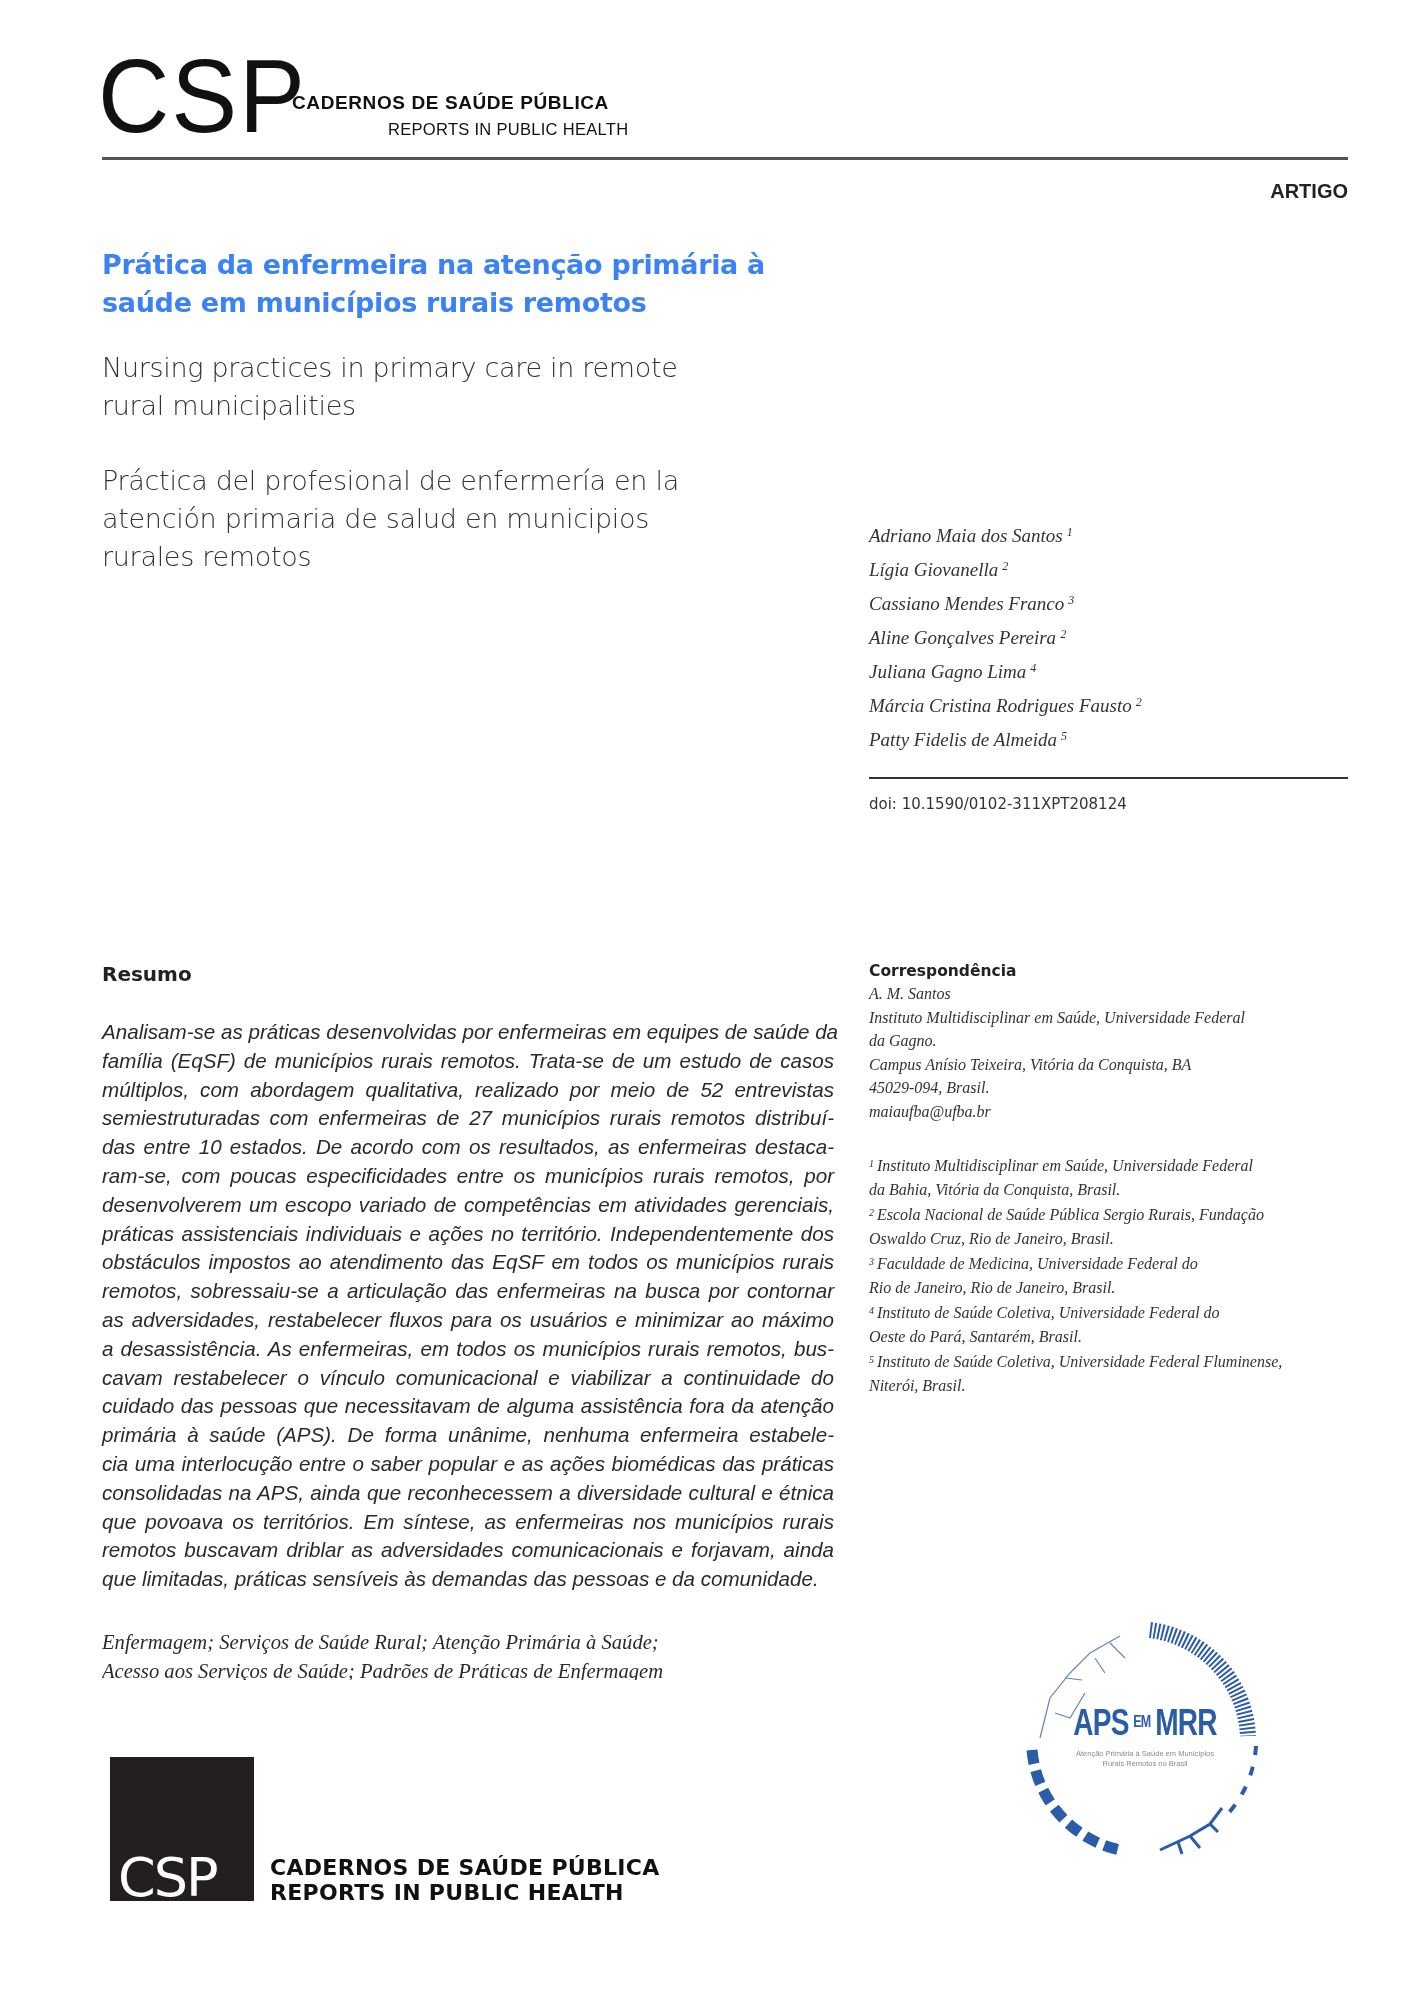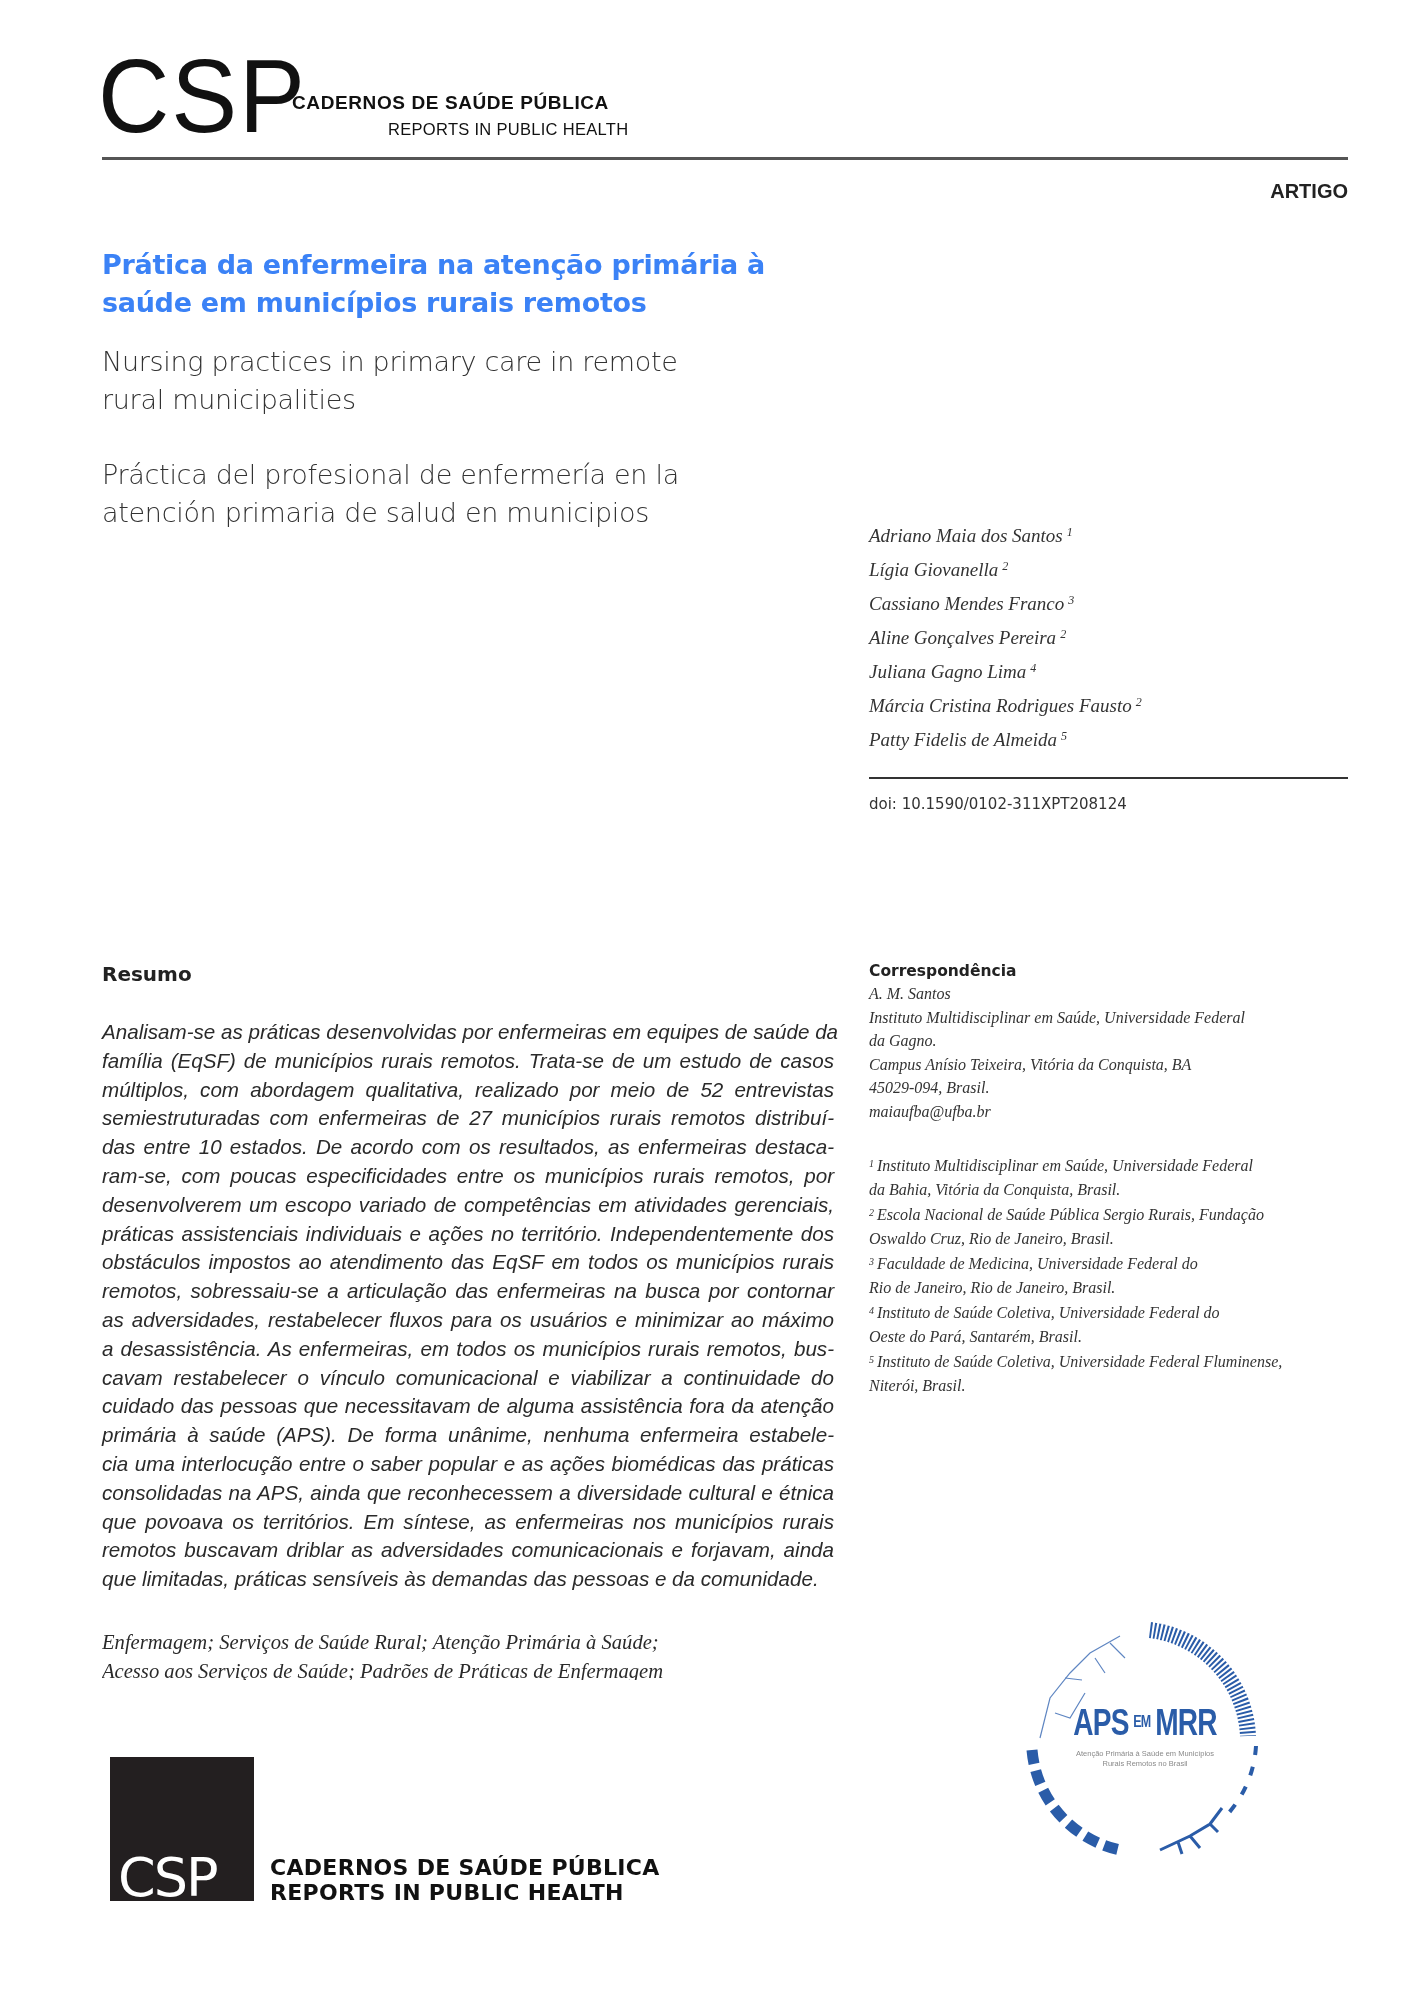--- a/index.html
+++ b/index.html
@@ -11,21 +11,21 @@
   .masthead .big { position: absolute; left: -4px; top: -14px; font-family: "Liberation Sans", sans-serif;
     font-size: 104px; font-weight: 400; letter-spacing: 2px; color: #111; line-height: 1; transform: scaleX(0.95); transform-origin: left; }
   .masthead .l1 { position: absolute; left: 190px; top: 34px; font-size: 19px; font-weight: 700; letter-spacing: 0.6px; color: #111; white-space: nowrap; }
   .masthead .l2 { position: absolute; left: 286px; top: 62px; font-size: 16.5px; font-weight: 400; letter-spacing: 0.3px; color: #111; white-space: nowrap; }
   .header-rule { position: absolute; left: 102px; top: 157px; width: 1246px; height: 3px; background: #555; }
   .section-label { position: absolute; right: 66px; top: 180px; font-size: 20px; font-weight: 700; color: #222; }
 
   
   .titles { position: absolute; left: 102px; top: 246px; width: 720px; }
   .title-pt { font-family: "DejaVu Sans", sans-serif; font-size: 27px; font-weight: 700; line-height: 38px; color: #3b82f6; letter-spacing: -0.3px; }
-  .title-en { margin-top: 21px; font-family: "DejaVu Sans", sans-serif; font-size: 27px; font-weight: 300; line-height: 38px; color: #333; letter-spacing: -0.3px; }
+  .title-en { margin-top: 27px; font-family: "DejaVu Sans", sans-serif; font-size: 27px; font-weight: 300; line-height: 38px; color: #333; letter-spacing: -0.3px; }
   .title-es { margin-top: 37px; font-family: "DejaVu Sans", sans-serif; font-size: 27px; font-weight: 300; line-height: 38px; color: #333; letter-spacing: -0.3px; }
   .title-line { display: block; white-space: nowrap; }
 
   
   .authors { position: absolute; left: 869px; top: 517px; width: 460px; font-family: "Liberation Serif", serif; font-style: italic; font-size: 19px; color: #333; }
   .author { display: block; line-height: 31px; white-space: nowrap; }
   .author sup { font-size: 12px; vertical-align: 6px; margin-left: 4px; font-style: italic; }
   .author-rule { position: absolute; left: 869px; top: 777px; width: 479px; height: 2px; background: #333; }
   .doi { position: absolute; left: 869px; top: 795px; font-family: "DejaVu Sans", sans-serif; font-size: 15px; color: #333; }
 
@@ -78,20 +78,21 @@
     <span class="title-line">Prática da enfermeira na atenção primária à</span>
     <span class="title-line">saúde em municípios rurais remotos</span>
   </h1>
   <h2 class="title-en">
     <span class="title-line">Nursing practices in primary care in remote</span>
     <span class="title-line">rural municipalities</span>
   </h2>
   <h2 class="title-es">
     <span class="title-line">Práctica del profesional de enfermería en la</span>
     <span class="title-line">atención primaria de salud en municipios</span>
+    <span class="title-line">rurales remotos</span>
   </h2>
 </div>
 
 <div class="authors">
   <span class="author"><span>Adriano Maia dos Santos</span><sup>1</sup></span>
   <span class="author"><span>Lígia Giovanella</span><sup>2</sup></span>
   <span class="author"><span>Cassiano Mendes Franco</span><sup>3</sup></span>
   <span class="author"><span>Aline Gonçalves Pereira</span><sup>2</sup></span>
   <span class="author"><span>Juliana Gagno Lima</span><sup>4</sup></span>
   <span class="author"><span>Márcia Cristina Rodrigues Fausto</span><sup>2</sup></span>

